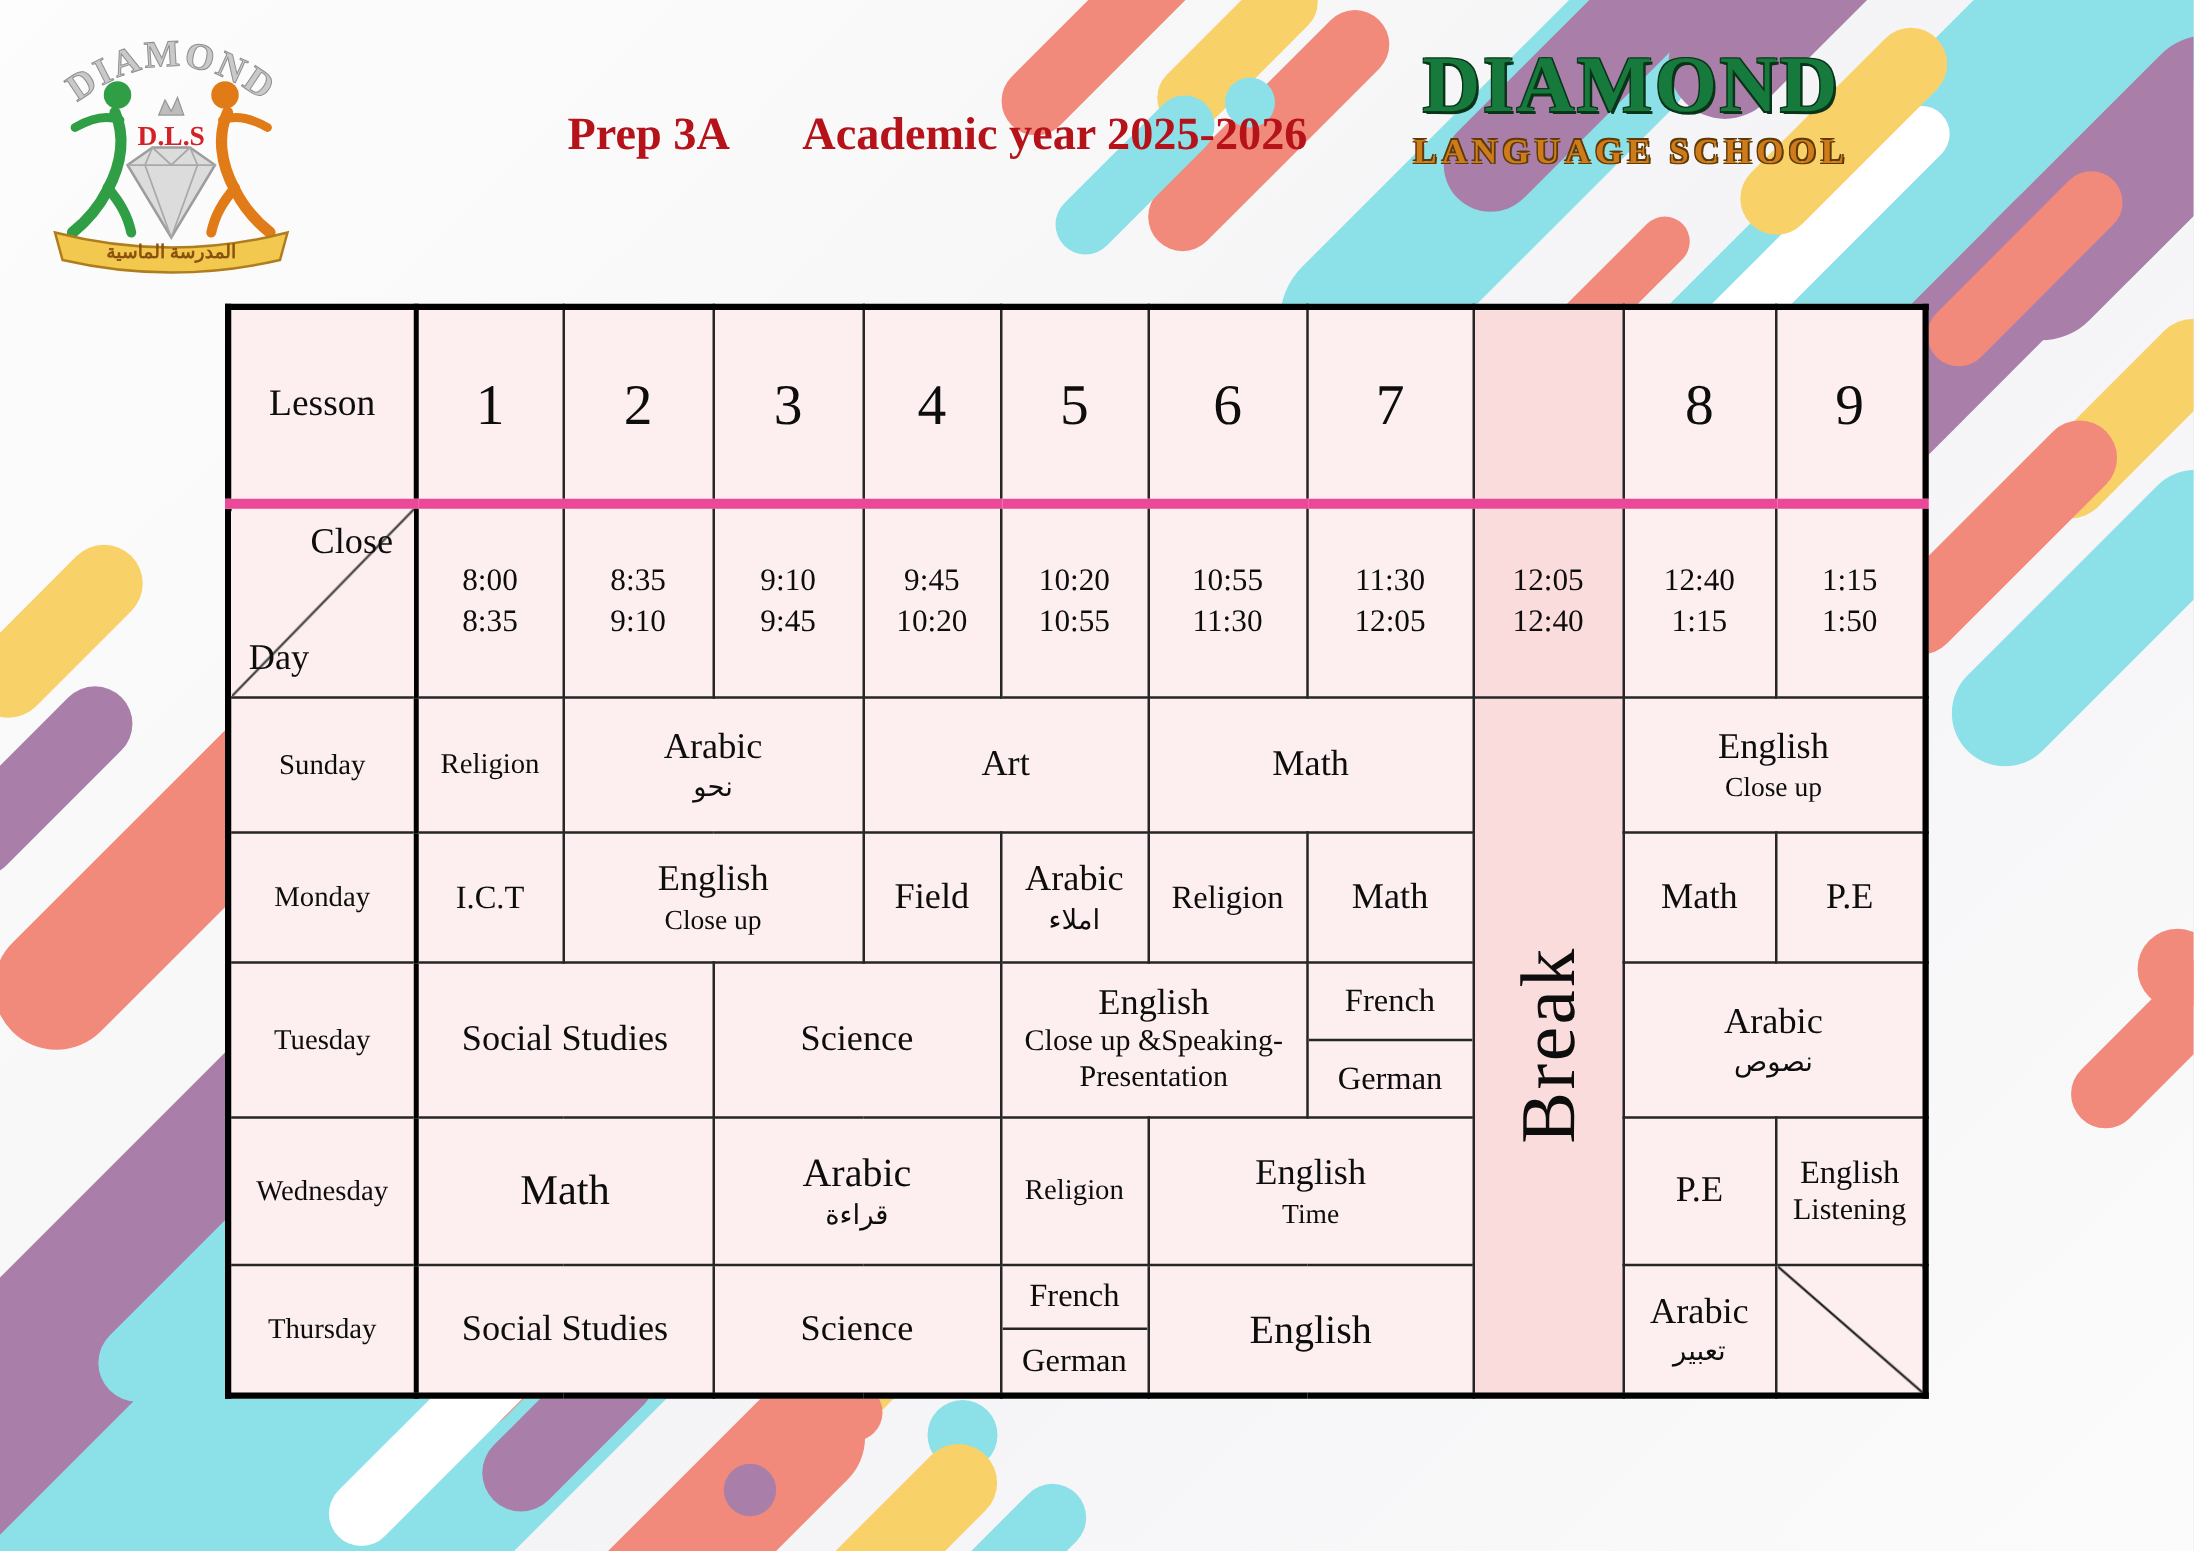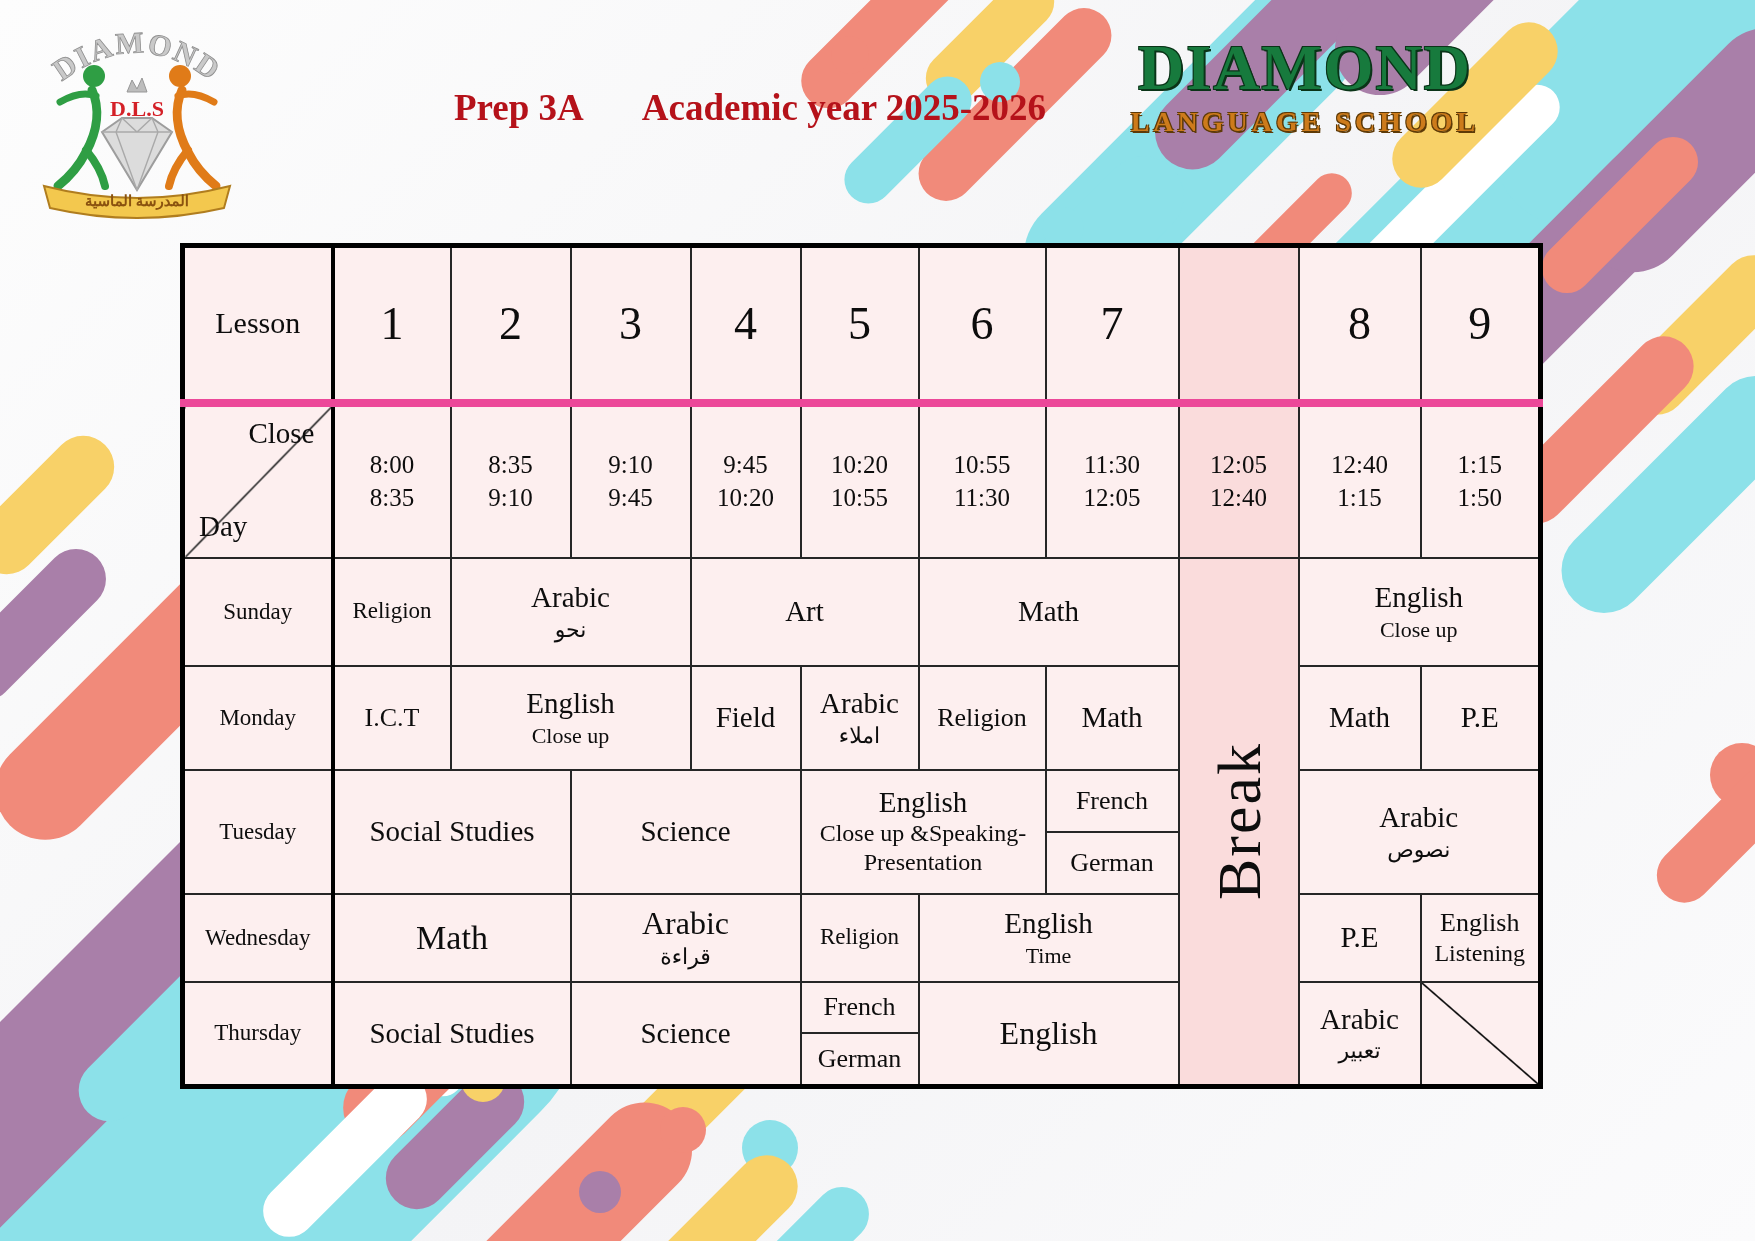--- a/index.html
+++ b/index.html
@@ -255,21 +255,21 @@
       <td class="subject" colspan="2"><span>English</span><span class="sub2">Close up &amp;Speaking-</span><span class="sub2">Presentation</span></td>
       <td class="split">
         <div class="split-in">
           <div>French</div>
           <div>German</div>
         </div>
       </td>
       <td class="subject" colspan="2"><span>Arabic</span><span class="sub">نصوص</span></td>
     </tr>
 
-    <tr style="height:88px">
+    <tr style="height:118px">
       <td class="col-day day-name">Wednesday</td>
       <td class="subject sz-lg" colspan="2">Math</td>
       <td class="subject sz-xl" colspan="2"><span>Arabic</span><span class="sub">قراءة</span></td>
       <td class="subject sz-sm">Religion</td>
       <td class="subject" colspan="2"><span>English</span><span class="sub">Time</span></td>
       <td class="subject">P.E</td>
       <td class="subject sz-md"><span>English</span><span class="sub" style="font-size:24px">Listening</span></td>
     </tr>
 
     <tr style="height:105px">

